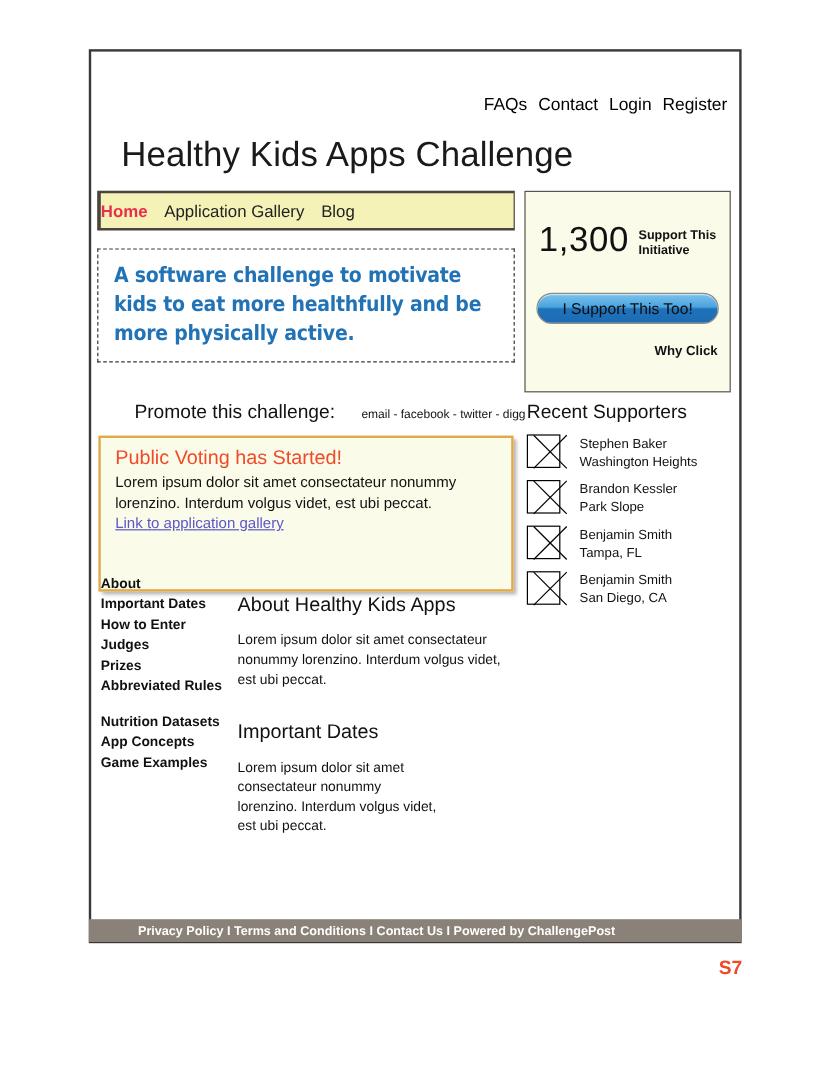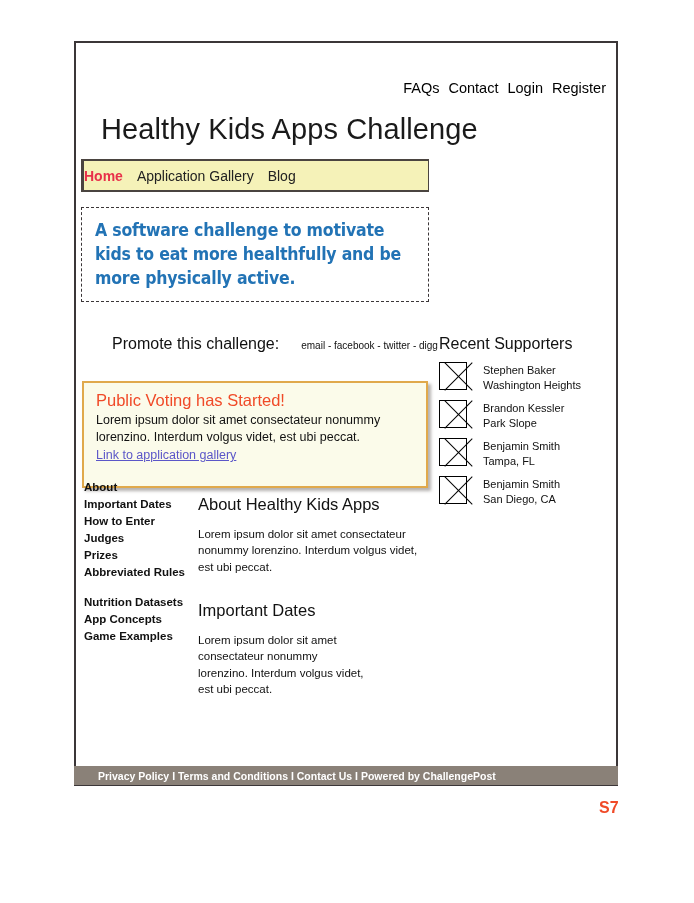--- a/index.html
+++ b/index.html
@@ -182,27 +182,26 @@
     margin-left: 22px;
     white-space: nowrap;
   }
 
   
   .alert-box {
     position: absolute;
     left: 6px;
     top: 320px;
     width: 346px;
-    height: 107px;
+    height: 130px;
     background: #fbfbea;
     border: 2px solid #e0a94c;
     box-sizing: border-box;
     box-shadow: 3px 3px 3px rgba(90,84,80,0.45);
     padding: 8px 12px;
-    margin-top: 18px;
   }
   .alert-title {
     font-size: 16.5px;
     color: #f04a28;
     margin-bottom: 2px;
   }
   .alert-body {
     font-size: 12.5px;
     color: #111;
     line-height: 1.33;
@@ -308,21 +307,21 @@
   
   .footer-bar {
     position: absolute;
     left: 74px;
     top: 766px;
     width: 544px;
     height: 19px;
     background: #8a8178;
     display: flex;
     align-items: center;
-    padding-left: 24px;
+    padding-left: 41px;
     box-sizing: border-box;
   }
   .footer-text {
     font-size: 10.5px;
     font-weight: bold;
     color: #ffffff;
     white-space: nowrap;
   }
 
   .slide-label {
@@ -352,20 +351,28 @@
   <div class="navbar">
     <span class="nav-item active">Home</span>
     <span class="nav-item">Application Gallery</span>
     <span class="nav-item">Blog</span>
   </div>
 
   <div class="tagline-box">
     <div class="tagline-text">A software challenge to motivate kids to eat more healthfully and be more physically active.</div>
   </div>
 
+  <div class="support-box">
+    <div class="support-count-row">
+      <span class="support-count">1,300</span>
+      <span class="support-caption">Support This Initiative</span>
+    </div>
+    <div class="support-btn">I Support This Too!</div>
+    <div class="why-click">Why Click</div>
+  </div>
 
   <div class="promote-row">
     <span class="promote-label">Promote this challenge:</span>
     <span class="promote-links">email - facebook - twitter - digg</span>
   </div>
 
   <div class="alert-box">
     <div class="alert-title">Public Voting has Started!</div>
     <div class="alert-body">Lorem ipsum dolor sit amet consectateur nonummy lorenzino. Interdum volgus videt, est ubi peccat.</div>
     <span class="alert-link">Link to application gallery</span>

